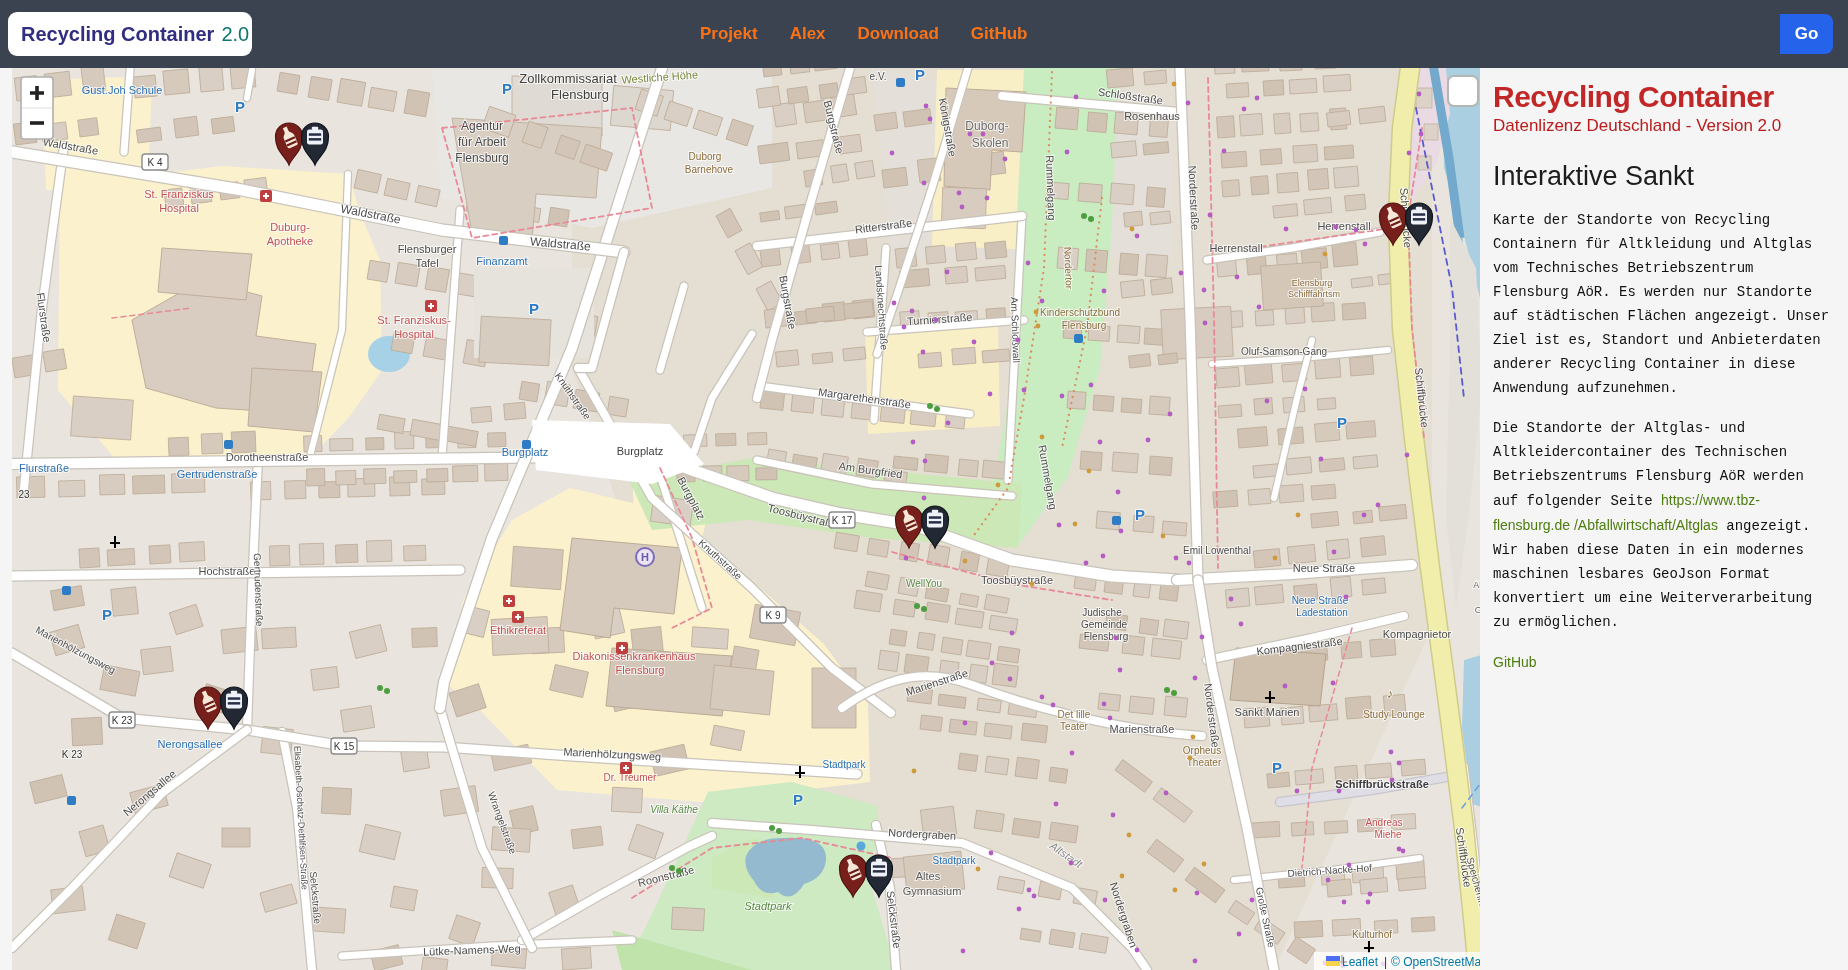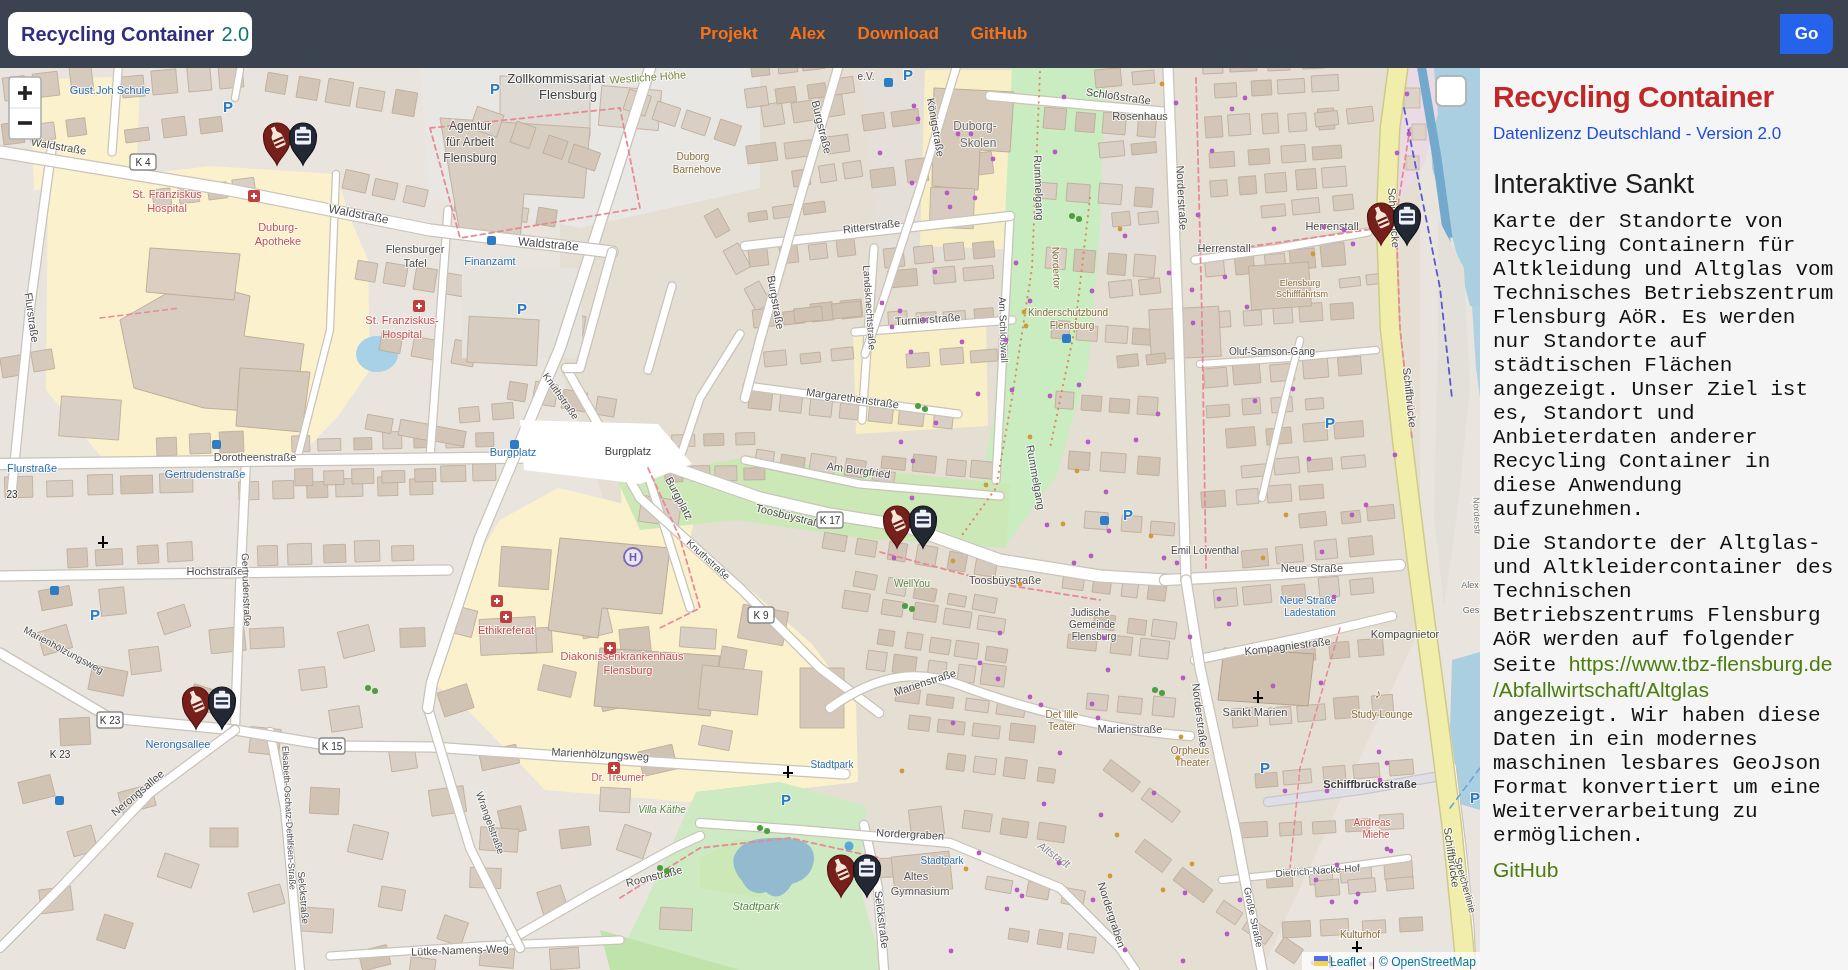--- a/index.html
+++ b/index.html
@@ -4,26 +4,26 @@
 body{width:1848px;height:970px;overflow:hidden;font-family:"Liberation Sans",sans-serif;background:#f5f5f5}
 .nav{position:absolute;top:0;left:0;width:1848px;height:68px;background:#3b4351}
 .logo{position:absolute;left:8px;top:12px;width:244px;height:44px;background:#fff;border-radius:9px;display:flex;align-items:center;padding-left:13px}
 .logo b{font-size:20px;color:#312e81;font-weight:bold;white-space:nowrap}
 .logo span{font-size:20px;color:#0f766e;margin-left:7px}
 .links{position:absolute;left:684px;top:0;height:68px;display:flex;align-items:center}
 .links a{color:#f97316;font-size:17px;font-weight:bold;text-decoration:none;padding:0 16px}
 .search{position:absolute;left:1481px;top:14px;width:299px;height:40px;background:#39404d;border:1px solid#4e5665;border-radius:8px 0 0 8px;display:flex;align-items:center;color:#8b93a1;font-size:17px}
 .search svg{margin:0 10px 0 12px}
 .go{position:absolute;left:1780px;top:14px;width:53px;height:40px;background:#2563eb;border-radius:0 8px 8px 0;color:#fff;font-size:17px;font-weight:bold;display:flex;align-items:center;justify-content:center}
-.map{position:absolute;top:68px;left:0;width:1584px;height:902px;overflow:hidden}
+.map{position:absolute;top:68px;left:12px;width:1584px;height:902px;overflow:hidden}
 .side{position:absolute;top:68px;left:1480px;width:368px;height:902px;background:#f5f5f5;padding:12px 14px 0 13px}
 .side h1{color:#c22727;font-size:30px;font-weight:bold;letter-spacing:-0.5px}
-.side .sub{color:#1d4ed8;font-size:17px;margin-top:10px}
+.side .sub{color:#b91c1c;font-size:17px;margin-top:2px}
 .side h2{color:#1d1d1d;font-size:27px;font-weight:normal;margin-top:25px}
-.side p{font-family:"Liberation Mono",monospace;font-size:21px;line-height:24px;color:#111;margin-top:10px;letter-spacing:0px}
+.side p{font-family:"Liberation Mono",monospace;font-size:14px;line-height:24px;color:#111;margin-top:16px;letter-spacing:0px}
 .side a{font-family:Liberation Sans, sans-serif;color:#4d7c0f;text-decoration:none}
 </style></head><body>
 <div class="map"><svg width="1480" height="902" viewBox="0 0 1480 902" font-family="Liberation Sans, sans-serif">
       <rect x="0" y="0" width="1480" height="902" fill="#e9e5de"></rect>
       <polygon points="560,0 1420,0 1420,560 1262,902 1135,902 1060,820 950,775 800,762 700,755 660,600 620,480 560,300" fill="#e4ded3"></polygon>
       <polygon points="420,0 760,0 760,120 580,160 430,130" fill="#e9e7e3"></polygon>
       <polygon points="860,0 1160,60 1160,190 880,190" fill="#e4e0d9"></polygon>
       <polygon points="30,12 140,8 136,120 34,122" fill="#fbf2cd"></polygon>
       <polygon points="48,118 210,98 336,106 350,150 368,192 370,302 338,348 298,390 104,392 46,322" fill="#fbf2cd"></polygon>
       <polygon points="925,2 1030,2 1026,182 920,178" fill="#f9efc6"></polygon>

